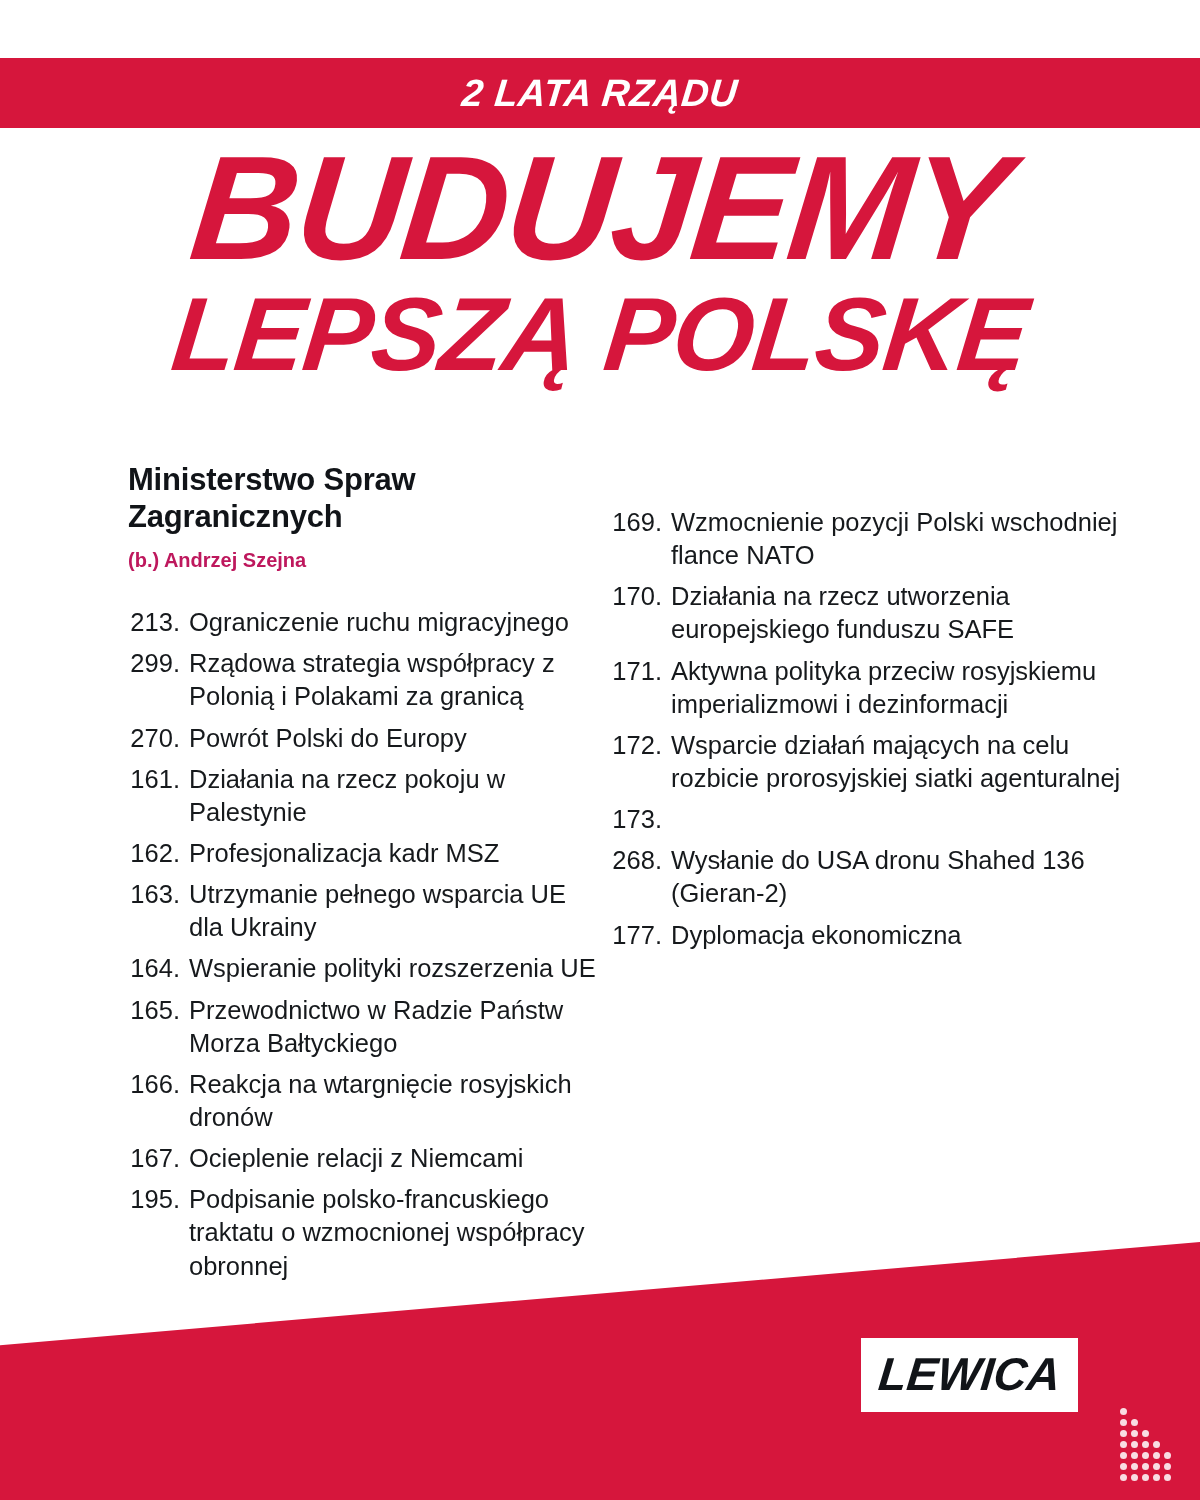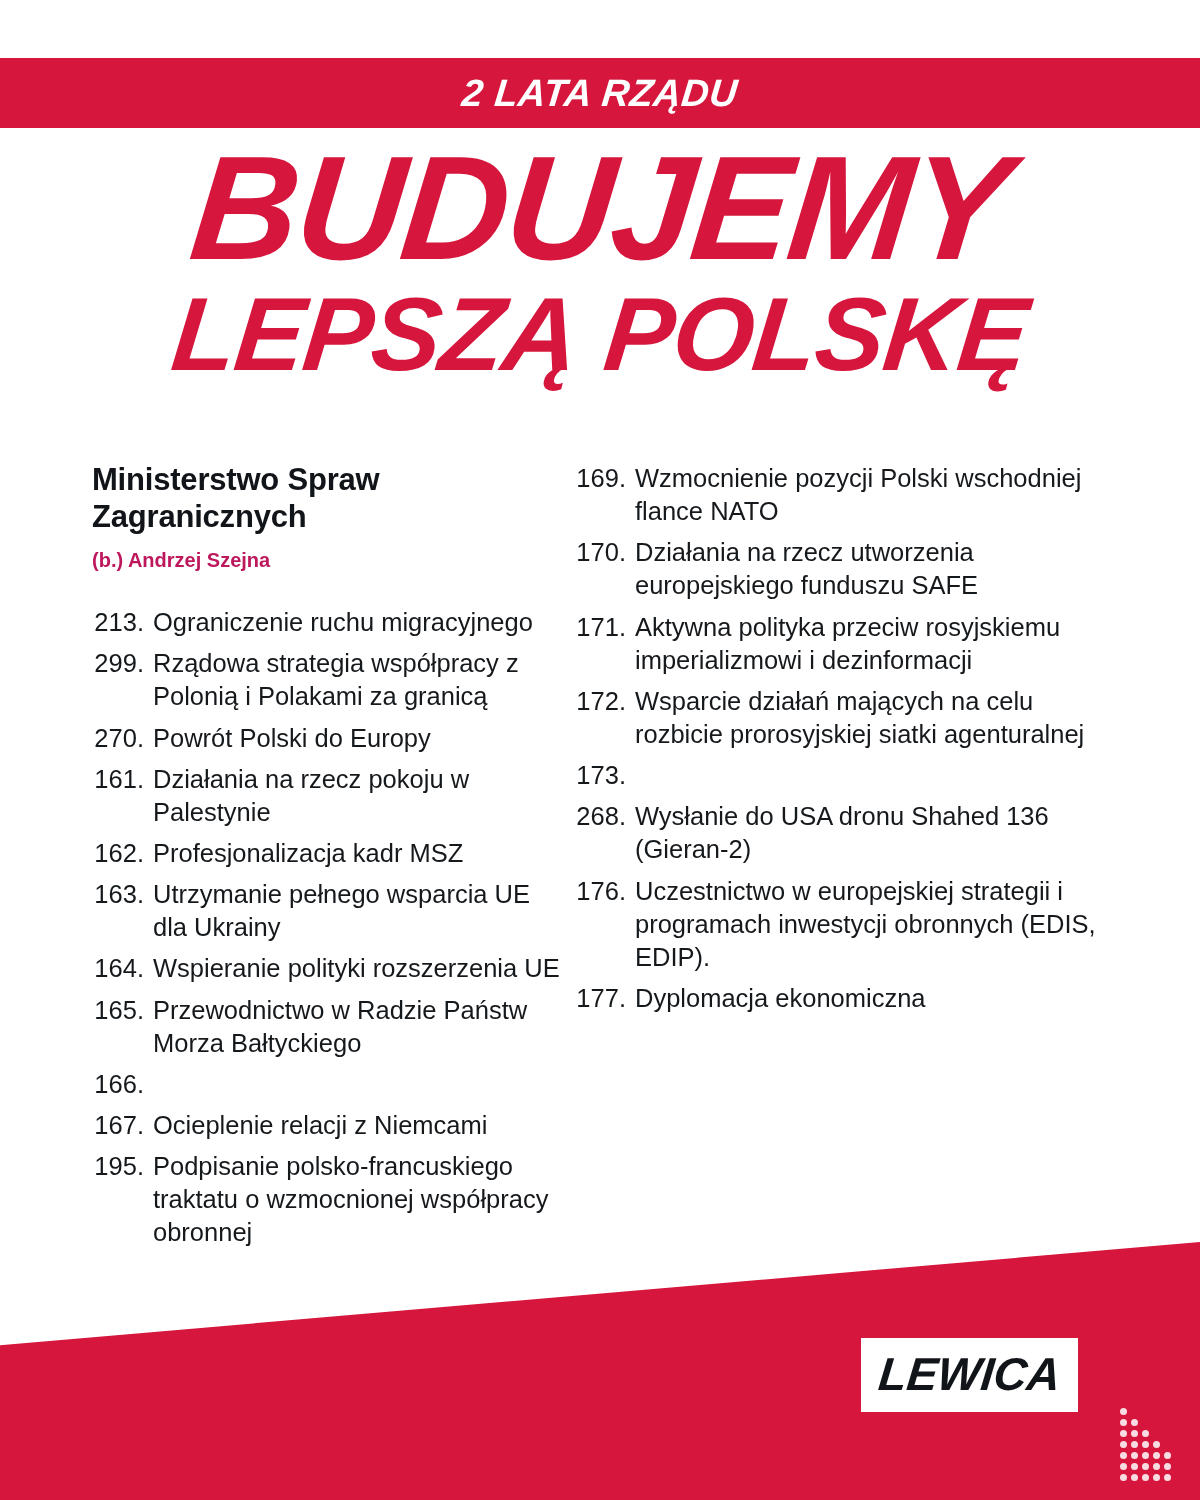--- a/index.html
+++ b/index.html
@@ -83,25 +83,27 @@
     top: 462px;
     left: 0;
     width: 1200px;
     display: flex;
     align-items: flex-start;
   }
   .col-left {
     width: 560px;
     padding-left: 92px;
     box-sizing: border-box;
+    margin-left: 36px;
   }
   .col-right {
     width: 560px;
     padding-left: 10px;
     box-sizing: border-box;
+    margin-top: 44px;
   }
 
   .ministry-name {
     color: #111418;
     font-size: 31px;
     font-weight: bold;
     line-height: 1.18;
     letter-spacing: -0.2px;
   }
   .ministry-person {
@@ -229,20 +231,21 @@
           <li>
             <span class="num">164.</span>
             <span class="txt">Wspieranie polityki rozszerzenia UE</span>
           </li>
           <li>
             <span class="num">165.</span>
             <span class="txt">Przewodnictwo w Radzie Państw Morza Bałtyckiego</span>
           </li>
           <li>
             <span class="num">166.</span>
+            <span class="txt">Reakcja na wtargnięcie rosyjskich dronów</span>
           </li>
           <li>
             <span class="num">167.</span>
             <span class="txt">Ocieplenie relacji z Niemcami</span>
           </li>
           <li>
             <span class="num">195.</span>
             <span class="txt">Podpisanie polsko-francuskiego traktatu o wzmocnionej współpracy obronnej</span>
           </li>
         </ul>
@@ -265,24 +268,20 @@
           <li>
             <span class="num">172.</span>
             <span class="txt">Wsparcie działań mających na celu rozbicie prorosyjskiej siatki agenturalnej</span>
           </li>
           <li>
             <span class="num">173.</span>
           </li>
           <li>
             <span class="num">268.</span>
             <span class="txt">Wysłanie do USA dronu Shahed 136 (Gieran-2)</span>
-          </li>
-          <li>
-            <span class="num">176.</span>
-            <span class="txt">Uczestnictwo w europejskiej strategii i programach inwestycji obronnych (EDIS, EDIP).</span>
           </li>
           <li>
             <span class="num">177.</span>
             <span class="txt">Dyplomacja ekonomiczna</span>
           </li>
         </ul>
     </div>
 
   </div>
 

